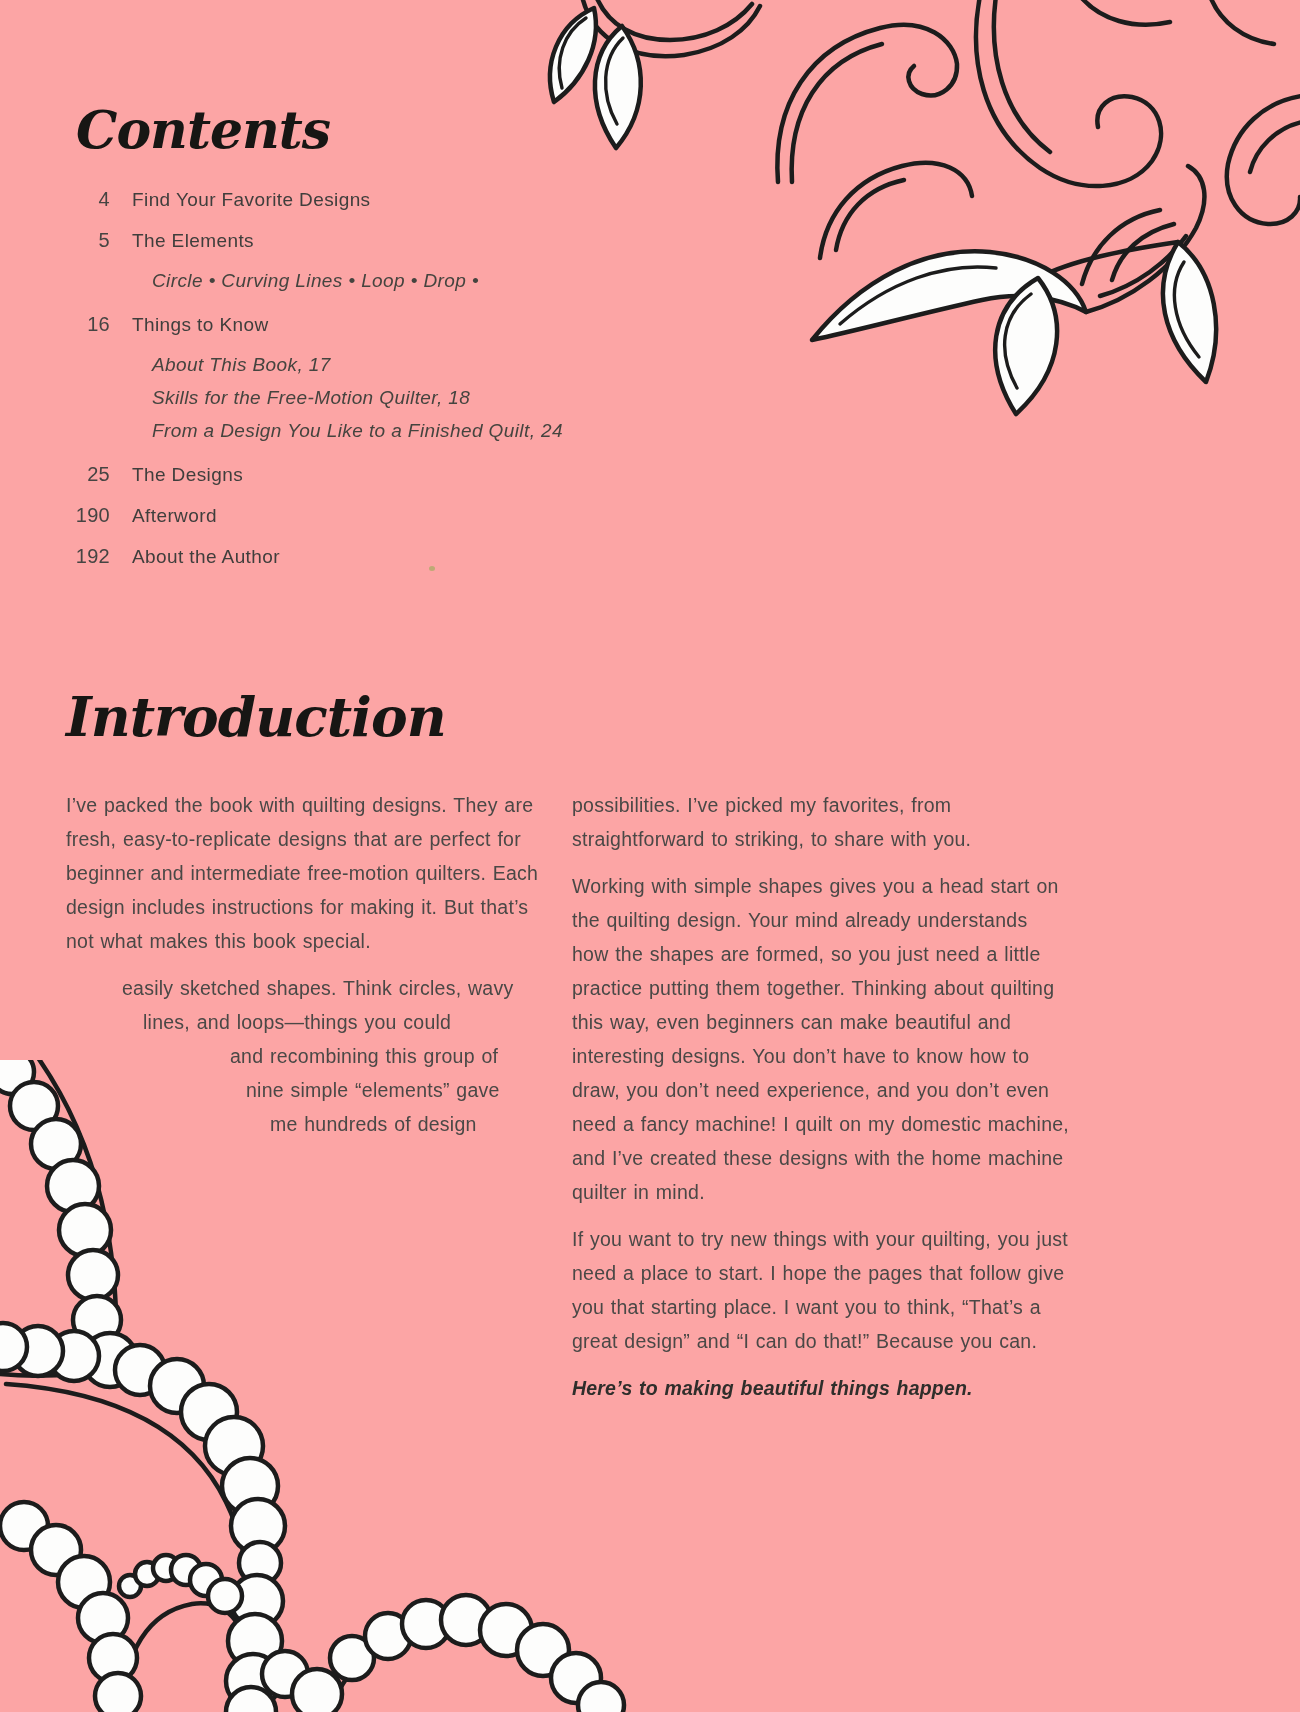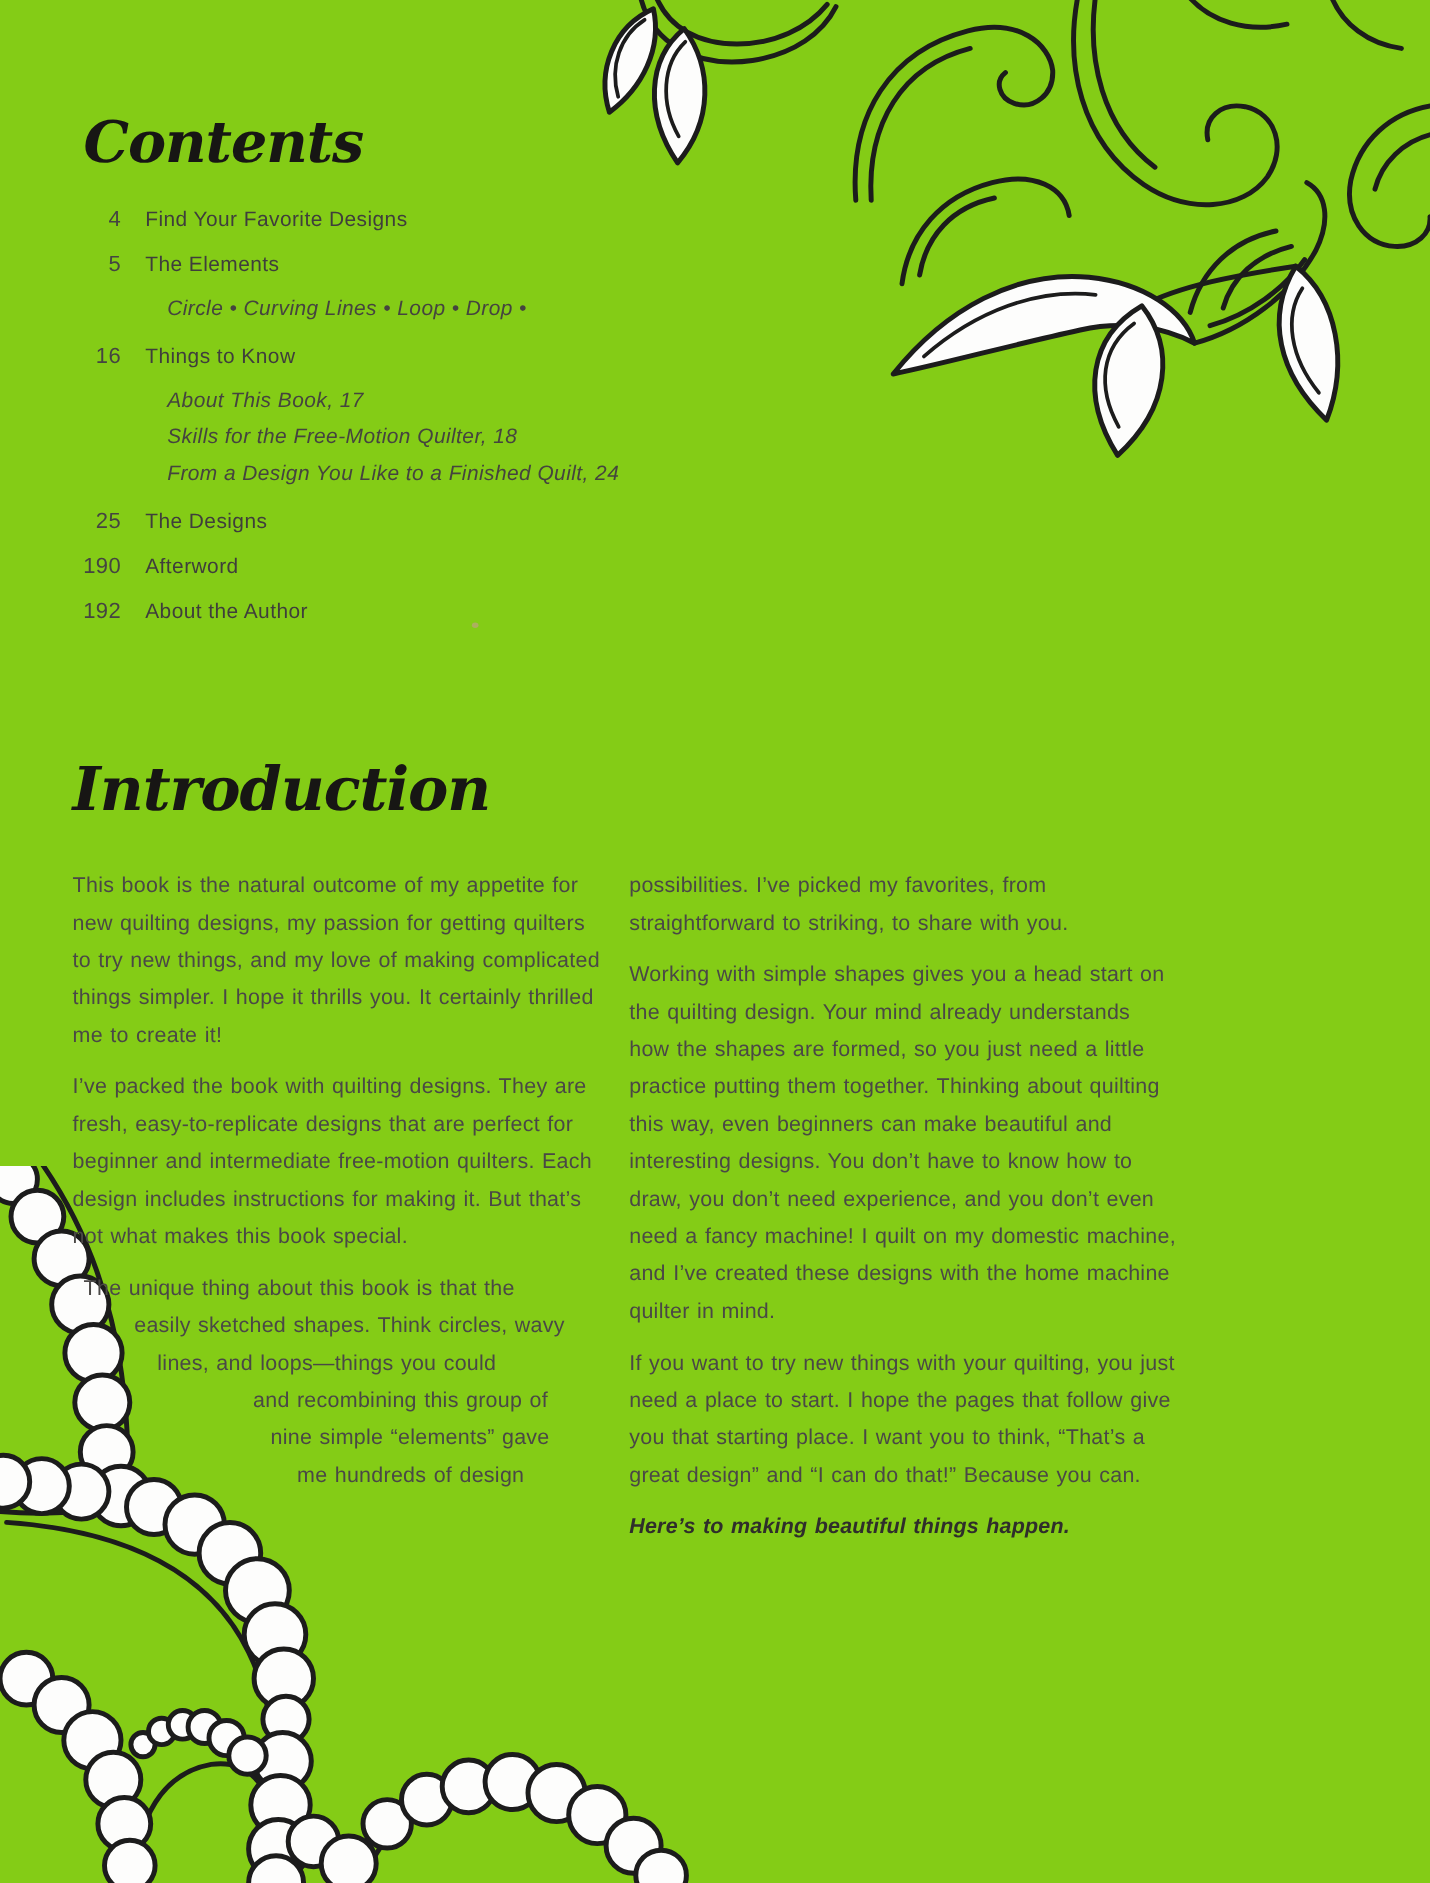--- a/index.html
+++ b/index.html
@@ -4,21 +4,21 @@
 <style>
   html,body{margin:0;padding:0;}
   body{
     width:1300px;height:1712px;
     background:#f6f5f3;
     font-family:"Liberation Sans", sans-serif;
   }
   .page{
     position:relative;
     width:1300px;height:1712px;
-    background:#84cc16;
+    background:#fca5a5;
     overflow:hidden;
   }
   
   .serif-head{
     font-family:"DejaVu Serif", serif;
     font-style:italic;
     font-weight:700;
     color:#171614;
     letter-spacing:-1px;
     margin:0;
@@ -205,24 +205,22 @@
     </div>
   </div>
 
   <div class="speck"></div>
 
   <div class="intro-head-wrap">
     <h1 class="serif-head intro-head">Introduction</h1>
   </div>
 
   <div class="col col-left">
-    <p>This book is the natural outcome of my appetite for new quilting designs, my passion for getting quilters to try new things, and my love of making complicated things simpler. I hope it thrills you. It certainly thrilled me to create it!</p>
     <p>I’ve packed the book with quilting designs. They are fresh, easy-to-replicate designs that are perfect for beginner and intermediate free-motion quilters. Each design includes instructions for making it. But that’s not what makes this book special.</p>
     <div class="p3">
-      <div class="p3-line" style="padding-left:10px">The unique thing about this book is that the</div>
       <div class="p3-line" style="padding-left:56px">easily sketched shapes. Think circles, wavy</div>
       <div class="p3-line" style="padding-left:77px">lines, and loops—things you could</div>
       <div class="p3-line" style="padding-left:164px">and recombining this group of</div>
       <div class="p3-line" style="padding-left:180px">nine simple “elements” gave</div>
       <div class="p3-line" style="padding-left:204px">me hundreds of design</div>
     </div>
   </div>
 
   <div class="col col-right">
     <p>possibilities. I’ve picked my favorites, from straightforward to striking, to share with you.</p>

